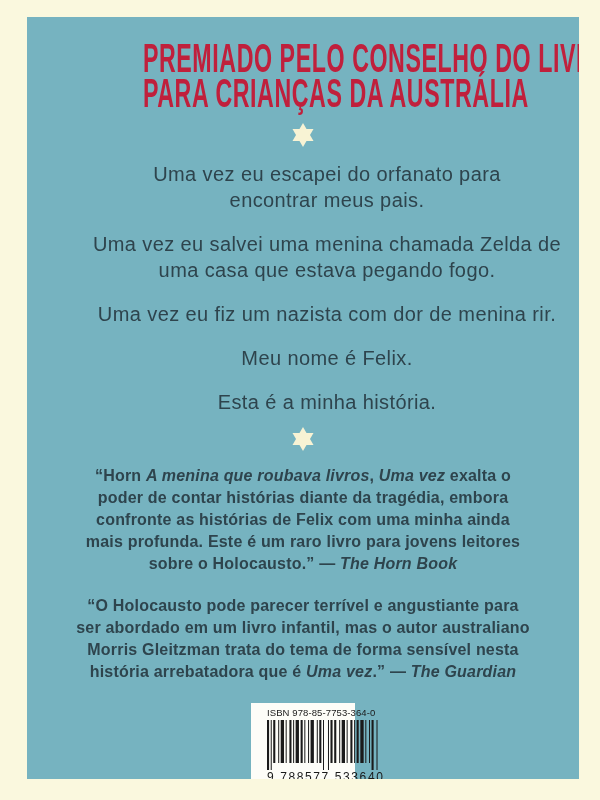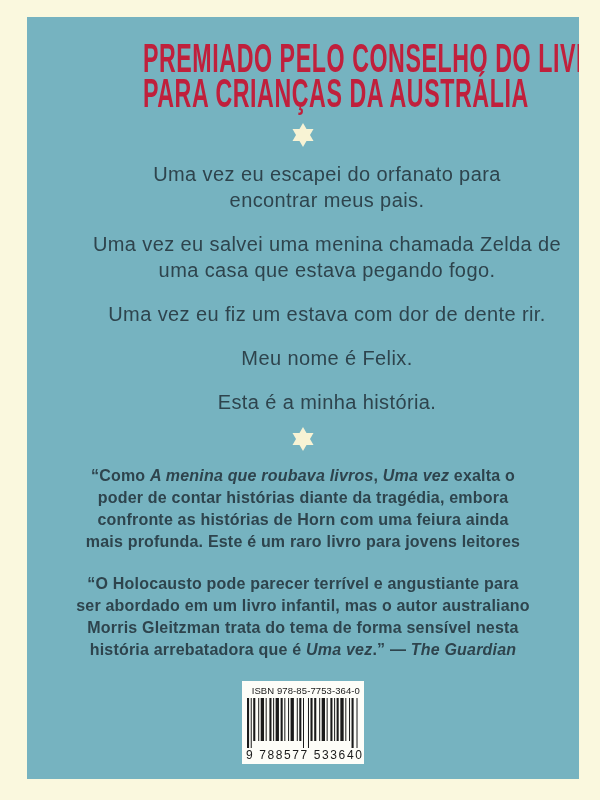--- a/index.html
+++ b/index.html
@@ -72,24 +72,24 @@
     line-height:22px;
     font-weight:bold;
     letter-spacing:0.2px;
   }
   .quote{margin-bottom:20px;}
   .quote-line{white-space:nowrap;}
   .quotes .it{font-style:italic;text-align:center;}
   
   .barcode{
     margin:16px auto 0;
-    width:122px;
+    width:104px;
     background:var(--barcode_bg);
-    padding:4px 4px 3px;
-    text-align:right;
+    padding:4px 16px 3px;
+    text-align:left;
   }
   .isbn-label{
     font-size:9.5px;
     letter-spacing:0.1px;
     color:var(--barcode_ink);
     white-space:nowrap;
     line-height:11px;
   }
   .bars-wrap{margin-top:2px;height:50px;}
   .bars-wrap svg{display:block;margin:0 auto;}
@@ -118,38 +118,39 @@
       <polygon points="11,0 21.5,18 0.5,18"></polygon>
       <polygon points="11,24 21.5,6 0.5,6"></polygon>
     </svg>
   </span>
 
   <div class="blurb" id="blurb">
       <p>Uma vez eu escapei do orfanato para
 encontrar meus pais.</p>
       <p>Uma vez eu salvei uma menina chamada Zelda de
 uma casa que estava pegando fogo.</p>
-      <p>Uma vez eu fiz um estava com dor de dente rir.</p>
+      <p>Uma vez eu fiz um nazista com dor de menina rir.</p>
       <p>Meu nome é Felix.</p>
       <p>Esta é a minha história.</p>
     </div>
 
   <span class="star">
     <svg viewBox="0 0 22 24" aria-hidden="true">
       <polygon points="11,0 21.5,18 0.5,18"></polygon>
       <polygon points="11,24 21.5,6 0.5,6"></polygon>
     </svg>
   </span>
 
   <div class="quotes" id="quotes">
       <div class="quote">
-        <div class="quote-line"><span>“Como </span><span class="it">A menina que roubava livros</span><span>, </span><span class="it">Uma vez</span><span> exalta o</span></div>
+        <div class="quote-line"><span>“Horn </span><span class="it">A menina que roubava livros</span><span>, </span><span class="it">Uma vez</span><span> exalta o</span></div>
         <div class="quote-line"><span>poder de contar histórias diante da tragédia, embora</span></div>
-        <div class="quote-line"><span>confronte as histórias de Horn com uma feiura ainda</span></div>
+        <div class="quote-line"><span>confronte as histórias de Felix com uma minha ainda</span></div>
         <div class="quote-line"><span>mais profunda. Este é um raro livro para jovens leitores</span></div>
+        <div class="quote-line"><span>sobre o Holocausto.” — </span><span class="it">The Horn Book</span></div>
       </div>
       <div class="quote">
         <div class="quote-line"><span>“O Holocausto pode parecer terrível e angustiante para</span></div>
         <div class="quote-line"><span>ser abordado em um livro infantil, mas o autor australiano</span></div>
         <div class="quote-line"><span>Morris Gleitzman trata do tema de forma sensível nesta</span></div>
         <div class="quote-line"><span>história arrebatadora que é </span><span class="it">Uma vez</span><span>.” — </span><span class="it">The Guardian</span></div>
       </div>
     </div>
 
   <div class="barcode">

